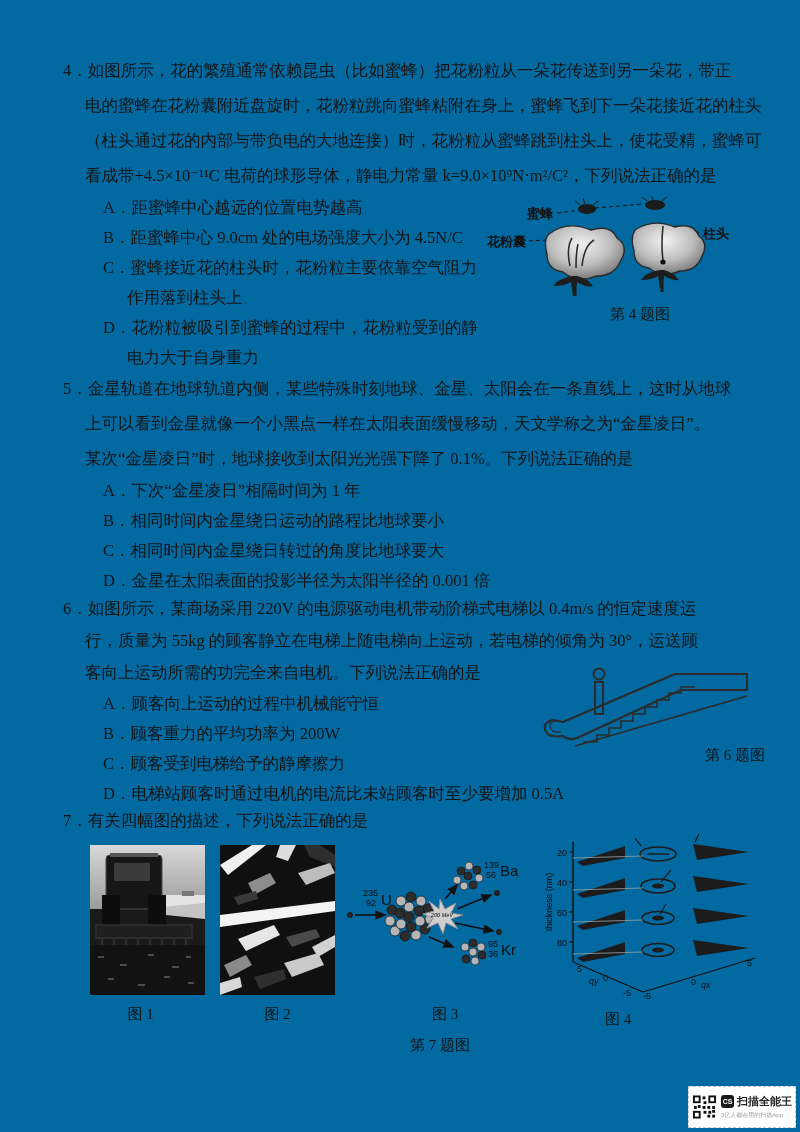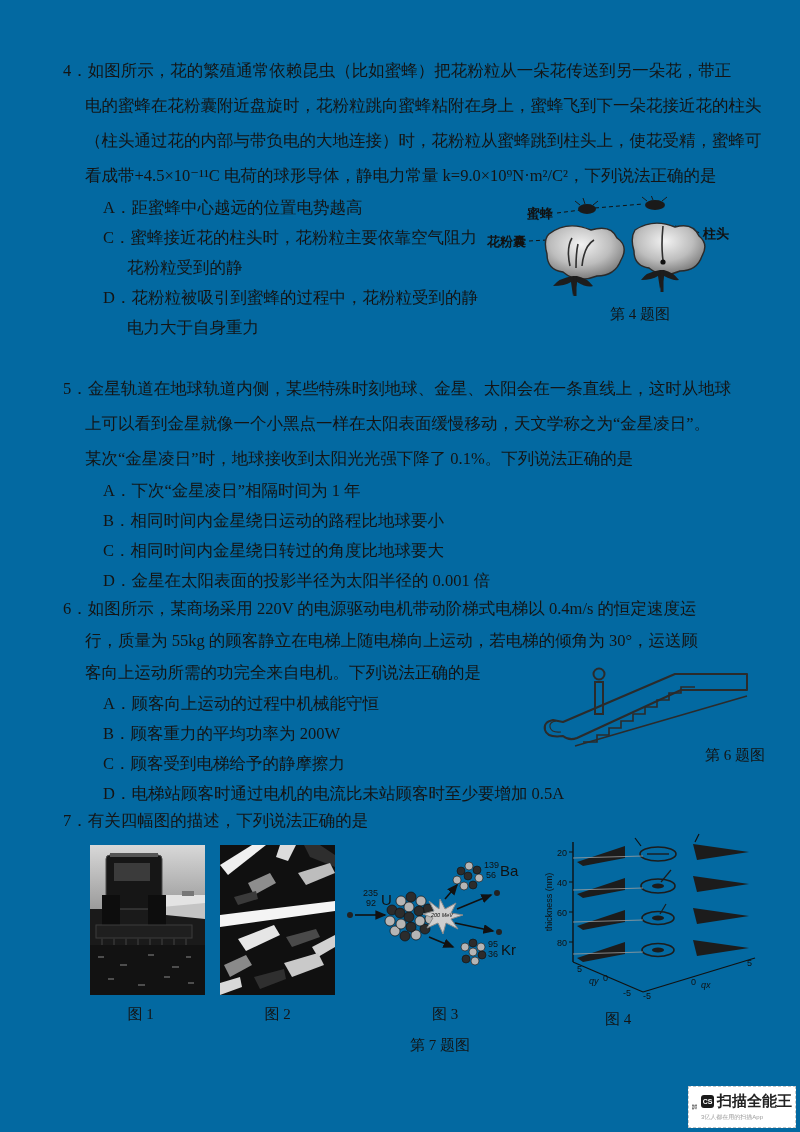--- a/index.html
+++ b/index.html
@@ -16,36 +16,37 @@
   .figblock{position:absolute;}
   .figcap{text-align:center;font-size:15px;margin-top:6px;}
   svg text{font-family:"Liberation Sans","DejaVu Sans",sans-serif;}
   .wm{position:absolute;left:688px;top:1086px;width:108px;height:42px;border:1px dashed #c6c6c6;
       background:#fff;display:flex;align-items:center;gap:4px;padding:2px 3px;box-sizing:border-box;}
   .wm-right{display:flex;flex-direction:column;justify-content:center;}
   .wm-row{display:flex;align-items:center;gap:3px;}
   .cs-badge{width:13px;height:13px;background:#1a1a1a;border-radius:3px;color:#fff;
             font-family:"Liberation Sans",sans-serif;font-size:7px;font-weight:bold;
             display:flex;align-items:center;justify-content:center;}
-  .wm-name{font-family:"Liberation Sans",sans-serif;font-size:15px;font-weight:bold;color:#222;white-space:nowrap;}
+  .wm-name{font-family:"Liberation Sans",sans-serif;font-size:11px;font-weight:bold;color:#222;white-space:nowrap;}
   .wm-tag{font-family:"Liberation Sans",sans-serif;font-size:6px;color:#9a9a9a;margin-top:2px;white-space:nowrap;}
 </style>
 </head>
 <body>
 
 <div id="page">
 
   <div class="q" style="top:53px">
     <div class="ln">4．如图所示，花的繁殖通常依赖昆虫（比如蜜蜂）把花粉粒从一朵花传送到另一朵花，带正</div>
     <div class="ln ind-c">电的蜜蜂在花粉囊附近盘旋时，花粉粒跳向蜜蜂粘附在身上，蜜蜂飞到下一朵花接近花的柱头</div>
     <div class="ln ind-c">（柱头通过花的内部与带负电的大地连接）时，花粉粒从蜜蜂跳到柱头上，使花受精，蜜蜂可</div>
     <div class="ln ind-c">看成带+4.5×10⁻¹¹C 电荷的球形导体，静电力常量 k=9.0×10⁹N·m²/C²，下列说法正确的是</div>
     <div class="opt ind-o">A．距蜜蜂中心越远的位置电势越高</div>
+    <div class="opt ind-o">B．距蜜蜂中心 9.0cm 处的电场强度大小为 4.5N/C</div>
     <div class="opt ind-o">C．蜜蜂接近花的柱头时，花粉粒主要依靠空气阻力</div>
-    <div class="opt ind-o2">花粉粒受到的静</div>
+    <div class="opt ind-o2">作用落到柱头上</div>
     <div class="opt ind-o">D．花粉粒被吸引到蜜蜂的过程中，花粉粒受到的静</div>
     <div class="opt ind-o2">电力大于自身重力</div>
   </div>
 
   <div class="figblock" style="left:485px;top:196px;width:255px">
     <svg width="255" height="106" viewBox="0 0 255 106">
       <defs>
         <radialGradient id="petal" cx="45%" cy="35%" r="70%">
           <stop offset="0%" stop-color="#f2f2f2"></stop>
             <stop offset="55%" stop-color="#bdbdbd"></stop>

